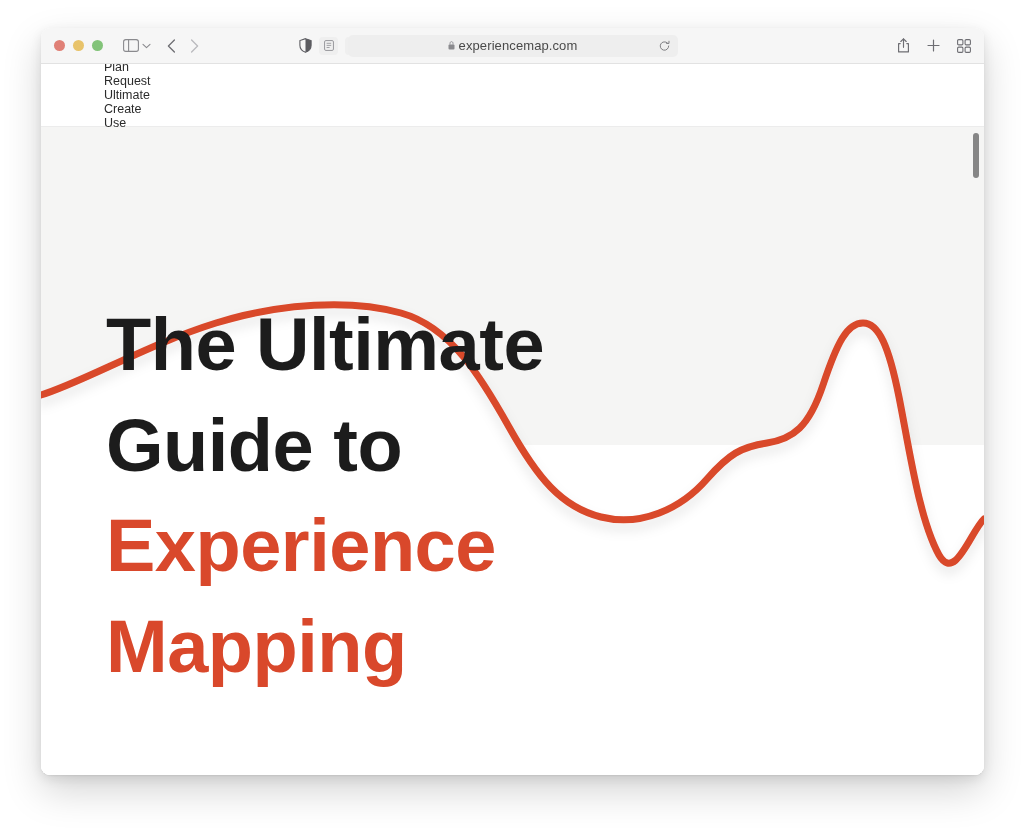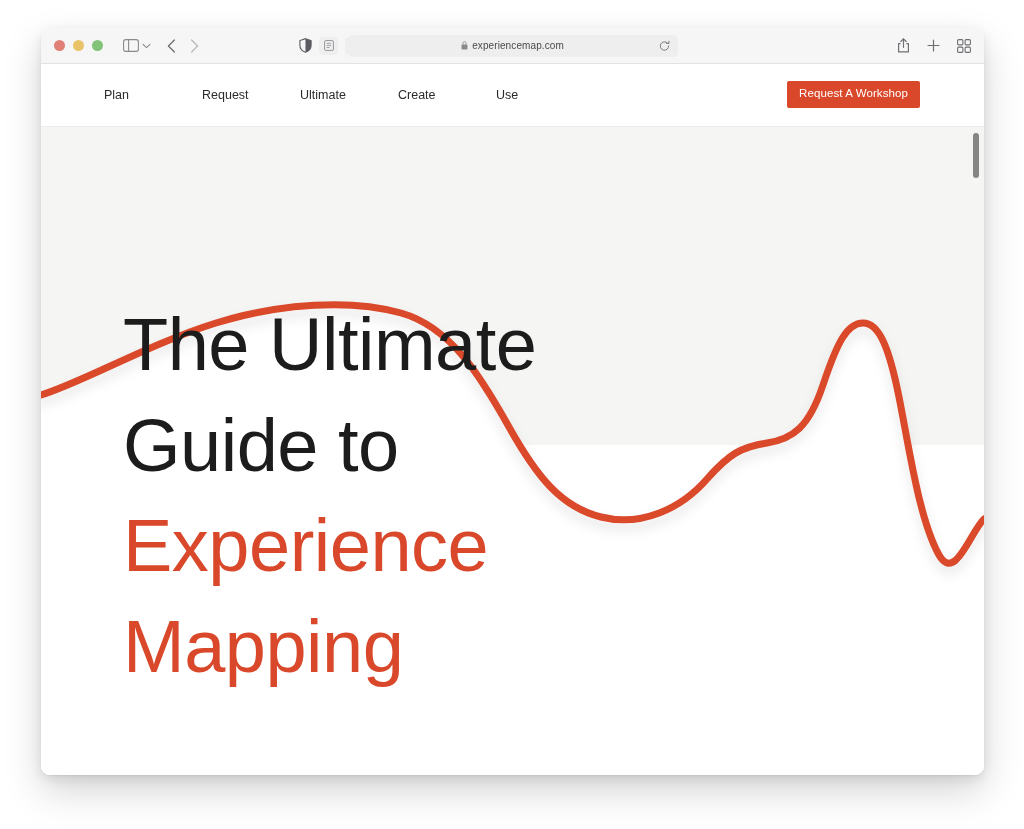--- a/index.html
+++ b/index.html
@@ -104,21 +104,21 @@
     display: flex;
     align-items: center;
     justify-content: center;
   }
   #url-bar .lock {
     margin-right: 4px;
     display: flex;
     align-items: center;
   }
   #url-text {
-    font-size: 10px;
+    font-size: 13px;
     color: #4a4a4a;
     letter-spacing: 0.1px;
   }
   #reload-btn {
     position: absolute;
     right: 8px;
     top: 50%;
     transform: translateY(-50%);
     display: flex;
   }
@@ -146,20 +146,21 @@
     background: #ffffff;
     border-bottom: 1px solid #ececec;
     display: flex;
     align-items: center;
     z-index: 5;
   }
   #nav-links {
     display: flex;
     align-items: center;
     margin-left: 63px;
+    flex-direction: column;
   }
   .nav-link {
     font-size: 12.5px;
     color: #2b2b2b;
     text-decoration: none;
     width: 98px;
     display: block;
   }
   #cta-button {
     position: absolute;
@@ -195,26 +196,25 @@
     width: 943px;
     height: 648px;
     display: block;
   }
   #hero-heading {
     position: absolute;
     left: 65px;
     top: 168px;
     font-size: 74px;
     line-height: 1.36;
-    font-weight: 400;
+    font-weight: 700;
     letter-spacing: -0.5px;
     color: #1c1c1c;
     z-index: 3;
     white-space: pre;
-    margin-left: 17px;
   }
   #hero-heading .accent { color: #d9482b; }
 
   
   #page-scrollbar-track {
     position: absolute;
     right: 2px;
     top: 64px;
     width: 11px;
     bottom: 0;
@@ -338,21 +338,20 @@
   <div id="page">
 
     <nav id="site-nav">
       <div id="nav-links">
         <a class="nav-link" href="#">Plan</a>
         <a class="nav-link" href="#">Request</a>
         <a class="nav-link" href="#">Ultimate</a>
         <a class="nav-link" href="#">Create</a>
         <a class="nav-link" href="#">Use</a>
       </div>
-      <button id="cta-button">Request A Workshop</button>
     </nav>
 
     <section id="hero">
       <div id="hero-white-base"></div>
 
       <svg id="hero-curve-svg" viewBox="0 0 943 648" preserveAspectRatio="none">
         <defs>
           <filter id="curveShadow" x="-20%" y="-20%" width="140%" height="140%">
             <feDropShadow dx="0" dy="7" stdDeviation="6" flood-color="#000000" flood-opacity="0.10"></feDropShadow>
           </filter>

